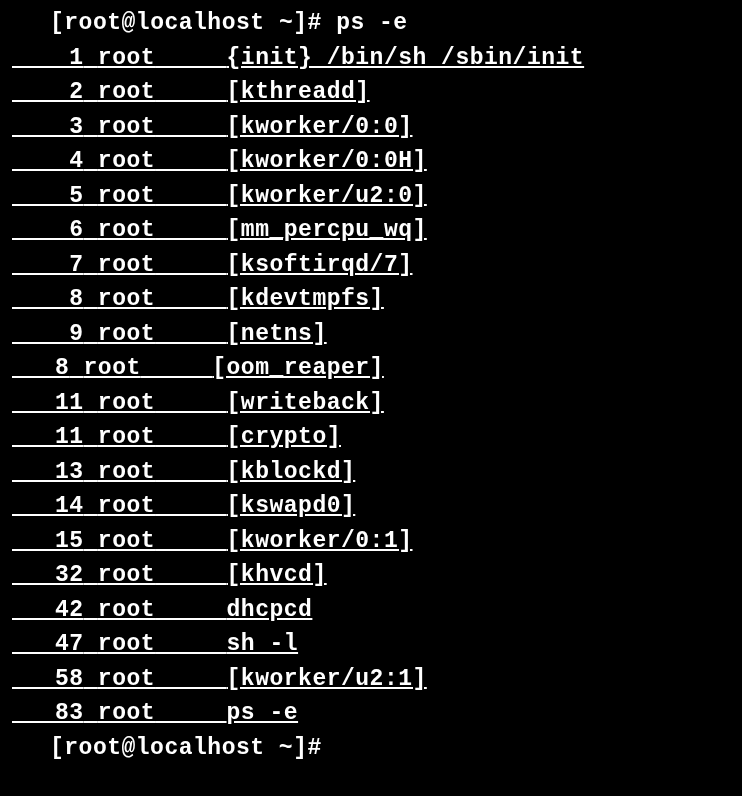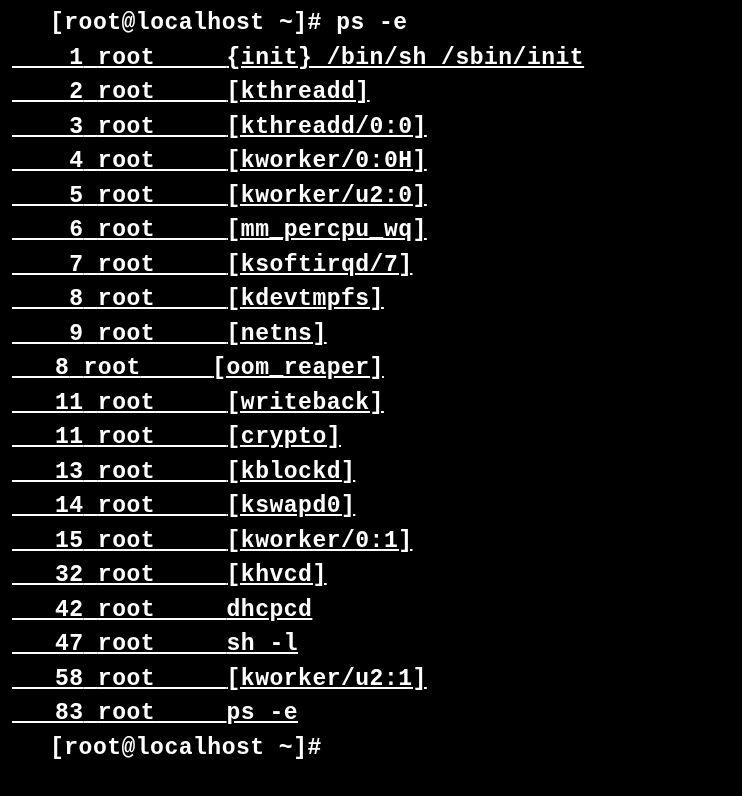--- a/index.html
+++ b/index.html
@@ -35,21 +35,21 @@
 <body>
 
 <div class="terminal">
 
   <div class="prompt-line">[<span>root</span>@<span>localhost</span> <span>~</span>]<span>#</span> <span>ps -e</span></div>
 
 
   <div id="process-list">
       <div class="process-row"><span>    1</span> <span>root</span>     <span>{init} /bin/sh /sbin/init</span></div>
       <div class="process-row"><span>    2</span> <span>root</span>     <span>[kthreadd]</span></div>
-      <div class="process-row"><span>    3</span> <span>root</span>     <span>[kthreadd/0:0]</span></div>
+      <div class="process-row"><span>    3</span> <span>root</span>     <span>[kworker/0:0]</span></div>
       <div class="process-row"><span>    4</span> <span>root</span>     <span>[kworker/0:0H]</span></div>
       <div class="process-row"><span>    5</span> <span>root</span>     <span>[kworker/u2:0]</span></div>
       <div class="process-row"><span>    6</span> <span>root</span>     <span>[mm_percpu_wq]</span></div>
       <div class="process-row"><span>    7</span> <span>root</span>     <span>[ksoftirqd/7]</span></div>
       <div class="process-row"><span>    8</span> <span>root</span>     <span>[kdevtmpfs]</span></div>
       <div class="process-row"><span>    9</span> <span>root</span>     <span>[netns]</span></div>
       <div class="process-row"><span>   8</span> <span>root</span>     <span>[oom_reaper]</span></div>
       <div class="process-row"><span>   11</span> <span>root</span>     <span>[writeback]</span></div>
       <div class="process-row"><span>   11</span> <span>root</span>     <span>[crypto]</span></div>
       <div class="process-row"><span>   13</span> <span>root</span>     <span>[kblockd]</span></div>

